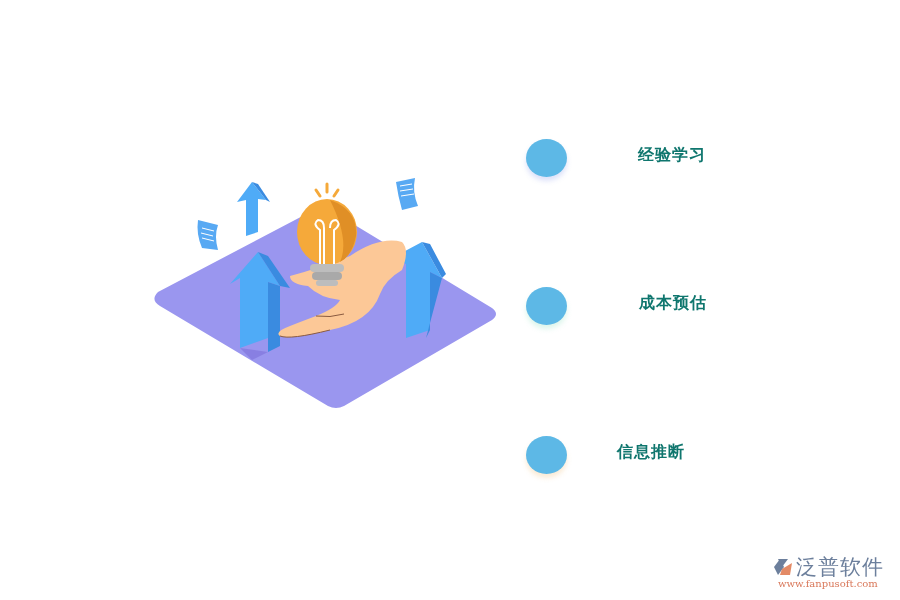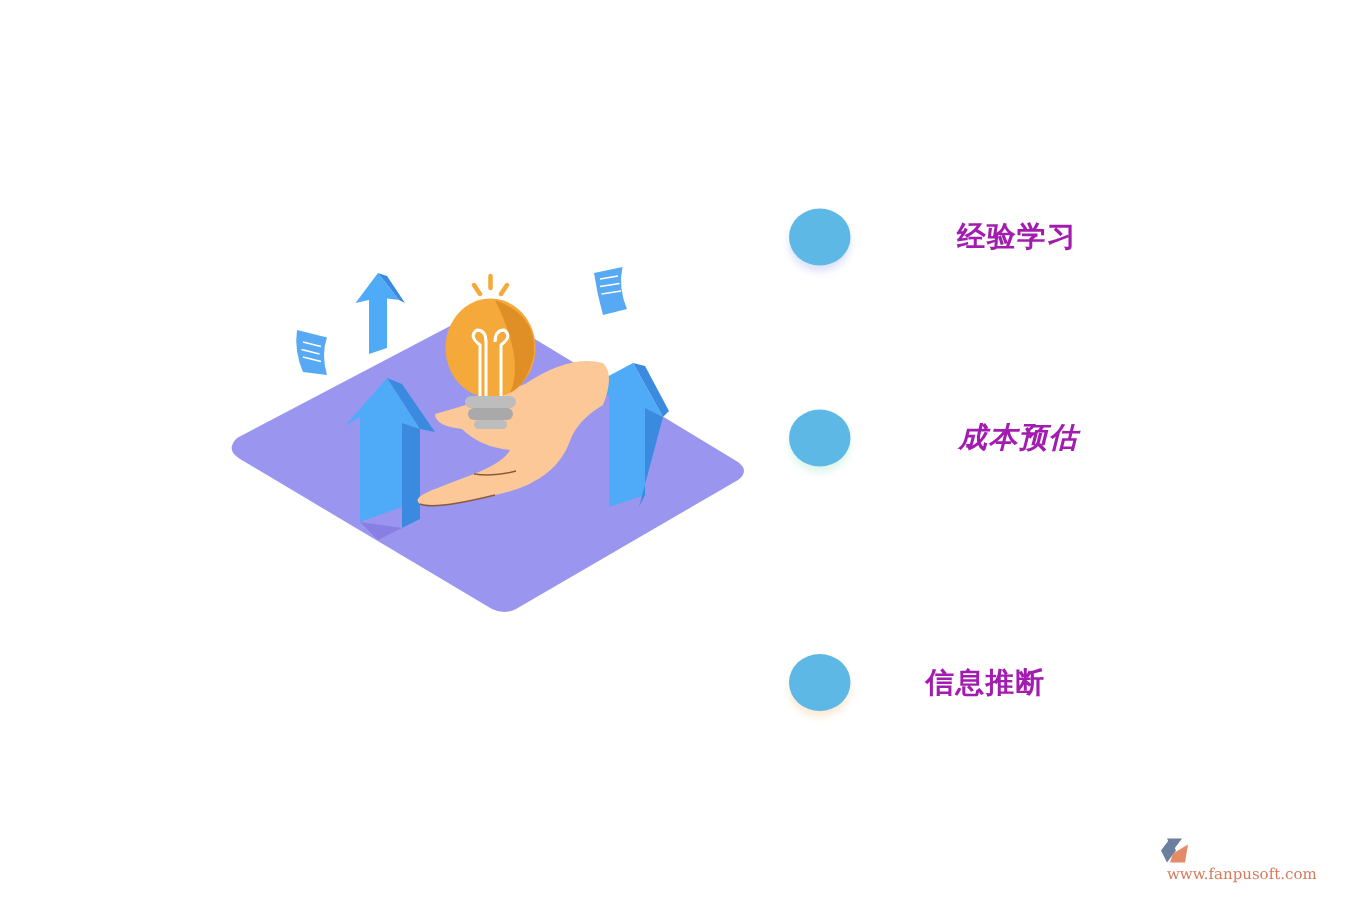--- a/index.html
+++ b/index.html
@@ -4,21 +4,21 @@
 <style>
   html, body { margin:0; padding:0; }
   body { width:900px; height:600px; background:#ffffff; position:relative; overflow:hidden;
          font-family:"DejaVu Sans","Liberation Sans",sans-serif; }
   .illus { position:absolute; left:140px; top:170px; width:370px; height:250px; }
   .item { position:absolute; left:526px; width:240px; height:44px; }
   .dot { position:absolute; left:0; top:0; width:41px; height:38px; border-radius:50%; background:#5db8e6; }
   .dot.s1 { box-shadow:0 4px 5px rgba(120,140,230,0.25); }
   .dot.s2 { box-shadow:0 4px 5px rgba(120,220,180,0.25); }
   .dot.s3 { box-shadow:0 4px 5px rgba(240,190,120,0.30); }
-  .label { position:absolute; top:6px; font-size:19px; font-weight:bold; color:#a21caf; letter-spacing:1px; white-space:nowrap; }
+  .label { position:absolute; top:6px; font-size:16px; font-weight:bold; color:#0f766e; letter-spacing:1px; white-space:nowrap; }
   .logo { position:absolute; left:770px; top:553px; width:125px; height:42px; }
   .logo-title { position:absolute; left:26px; top:0px; font-size:21px; color:#6c7f9c; letter-spacing:1px; white-space:nowrap; }
   .logo-url { position:absolute; left:8px; top:25px; font-size:10px; color:#d9785a; font-family:"DejaVu Serif","Liberation Serif",serif; white-space:nowrap; }
   .logo-mark { position:absolute; left:2px; top:4px; width:22px; height:20px; }
 </style>
 </head>
 <body>
 
 <div class="illus">
   <svg width="370" height="250" viewBox="0 0 370 250">
@@ -67,30 +67,31 @@
       <path d="M187 14 L187 22 M176 20 L180 26 M198 20 L194 26" stroke="#f5a93a" stroke-width="3" stroke-linecap="round"></path>
     </g>
   </svg>
 </div>
 
 <div class="item" style="top:139px;">
   <div class="dot s1"></div>
   <span class="label" style="left:112px;">经验学习</span>
 </div>
 
-<div class="item" style="top:273px;font-style:italic;">
+<div class="item" style="top:287px;">
   <div class="dot s2"></div>
   <span class="label" style="left:113px;">成本预估</span>
 </div>
 
 <div class="item" style="top:436px;">
   <div class="dot s3"></div>
   <span class="label" style="left:91px;">信息推断</span>
 </div>
 
 <div class="logo">
   <svg class="logo-mark" viewBox="0 0 22 20">
     <path d="M6 2 L16 2 L10 10 Z" fill="#6c7f9c"></path>
     <path d="M2 10 L8 2 L12 10 L6 18 Z" fill="#6c7f9c"></path>
     <path d="M10 12 L20 6 L18 18 L8 18 Z" fill="#e38a66"></path>
   </svg>
+  <span class="logo-title">泛普软件</span>
   <span class="logo-url">www.fanpusoft.com</span>
 </div>
 
 </body></html>

